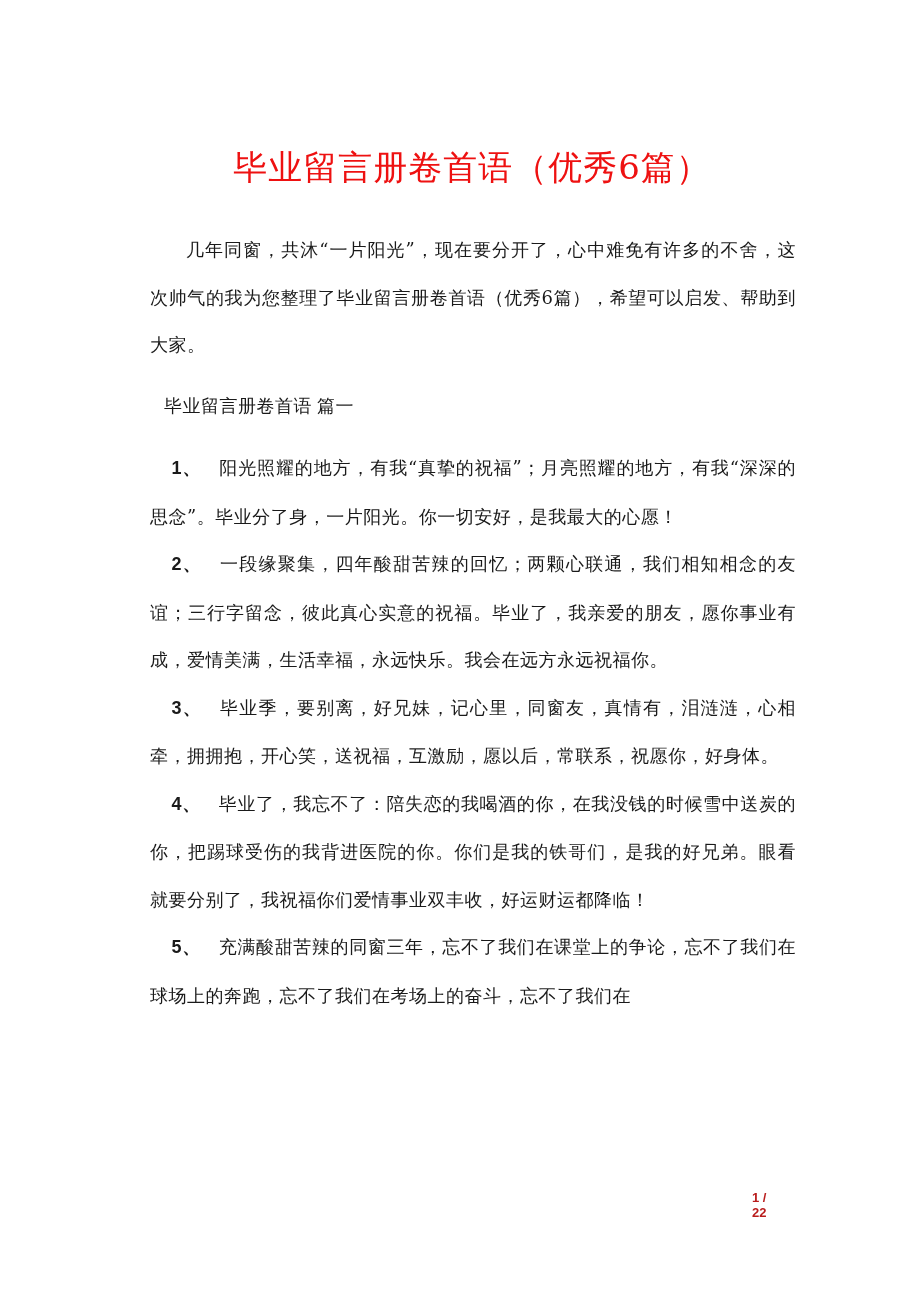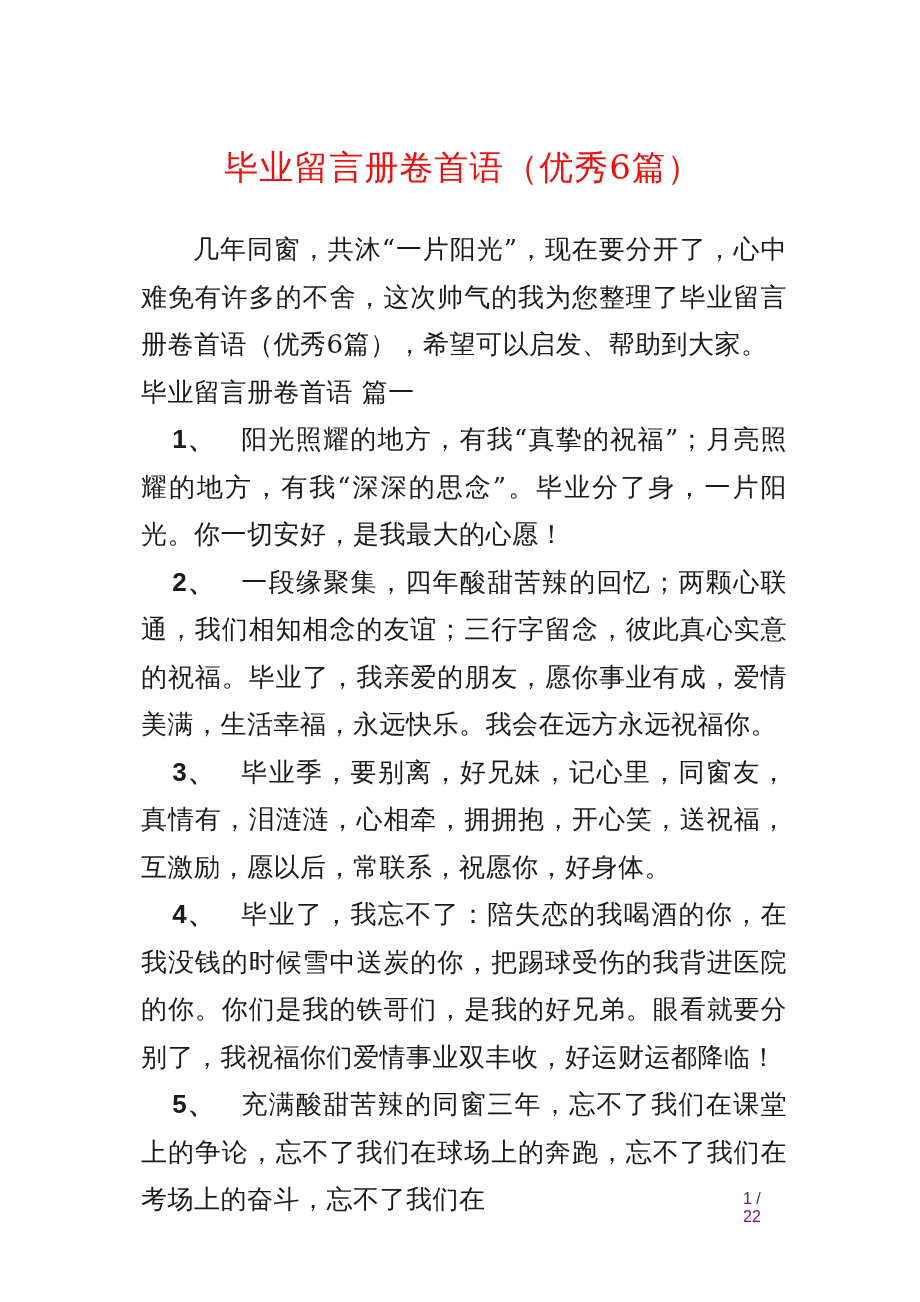--- a/index.html
+++ b/index.html
@@ -10,21 +10,21 @@
     body {
       width: 920px;
       height: 1302px;
       position: relative;
       overflow: hidden;
       font-family: "DejaVu Sans", "Liberation Sans", sans-serif;
       color: #111111;
     }
     .page {
       position: absolute;
-      left: 3px;
+      left: 12px;
       top: 0;
       width: 752px;
       height: 1302px;
       background: #ffffff;
     }
     .title {
       position: absolute;
       left: 0;
       width: 920px;
       top: 142px;
@@ -33,21 +33,21 @@
       line-height: 50px;
       color: #ee1111;
       font-family: "DejaVu Serif", "Liberation Serif", serif;
       letter-spacing: 1px;
     }
     .content {
       position: absolute;
       left: 138px;
       top: 226px;
       width: 646px;
-      font-size: 26px;
+      font-size: 18px;
       line-height: 47.5px;
       font-family: "DejaVu Serif", "Liberation Serif", serif;
       color: #1a1a1a;
       text-align: justify;
       letter-spacing: 0.5px;
     }
     .para {
       margin: 0;
       padding: 0;
       text-indent: 2em;
@@ -56,32 +56,33 @@
       margin: 0;
       padding: 0;
       text-indent: 1.2em;
     }
     .item .num {
       font-family: "Liberation Sans", "DejaVu Sans", sans-serif;
       font-weight: bold;
       margin-right: 1em;
     }
     .section-heading {
-      margin: 0;
+      margin: 14px;
       padding: 0;
       text-indent: 0;
+      font-family: Liberation Serif, serif;
     }
     .page-number {
       position: absolute;
       left: 740px;
       top: 1190px;
-      font-size: 16px;
-      font-weight: normal;
+      font-size: 13px;
+      font-weight: bold;
       font-family: "Liberation Sans", "DejaVu Sans", sans-serif;
-      color: #701a75;
+      color: #b91c1c;
     }
   </style>
 </head>
 <body>
 
 <div class="page">
 
   <div class="title">毕业留言册卷首语（优秀6篇）</div>
 
   <div class="content">

